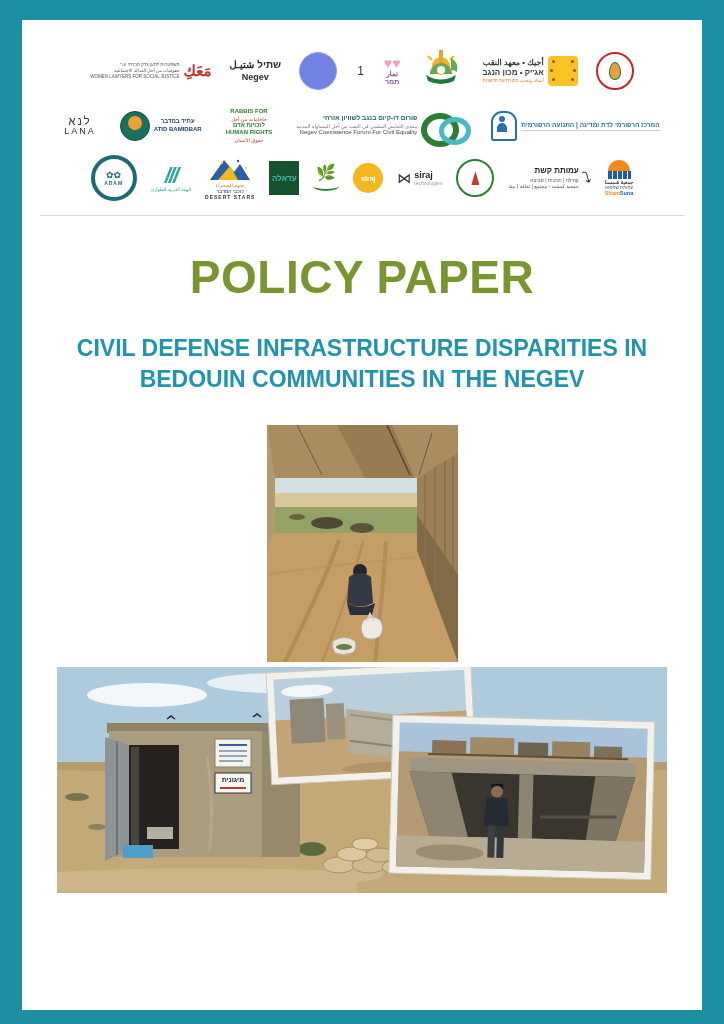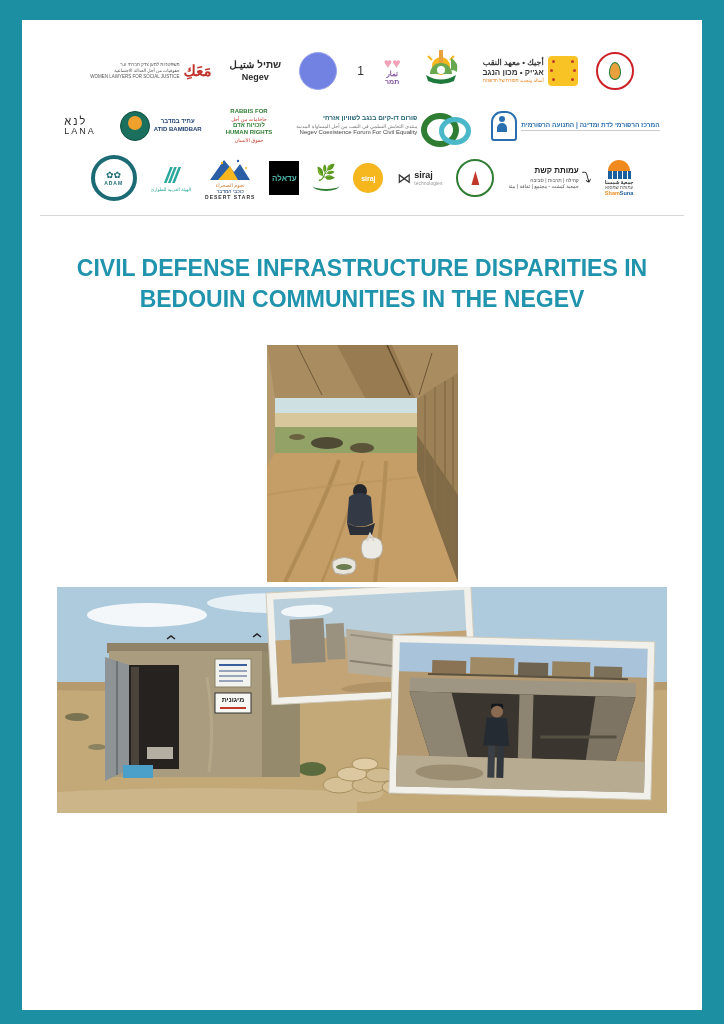--- a/index.html
+++ b/index.html
@@ -23,21 +23,21 @@
   .tamar{display:flex;flex-direction:column;align-items:center;}
   .tamar .hearts{color:#f2a0b5;font-size:14px;line-height:1;}
   .tamar .ttext{color:#7d4f9e;font-weight:bold;font-size:7px;line-height:1.15;text-align:center;}
   .ajeec-text{text-align:right;}
   .ajeec-l1{font-size:8px;font-weight:bold;color:#3a3a3a;line-height:1.2;}
   .ajeec-l3{font-size:4.5px;color:#e8821e;line-height:1.3;}
   .ajeec-box{width:30px;height:30px;border-radius:4px;background:#f7c325;position:relative;}
   .ajeec-box .dot{position:absolute;width:3px;height:3px;border-radius:50%;background:#c23a2a;}
   .red-wreath{width:34px;height:34px;border-radius:50%;border:2.5px solid #cc2127;background:#fff;display:flex;align-items:center;justify-content:center;}
   .red-wreath .flame{width:10px;height:16px;background:#e8a13c;border-radius:50% 50% 50% 50%/60% 60% 40% 40%;border:1px solid #1d7a3c;}
-  .lana{display:flex;flex-direction:column;align-items:flex-start;line-height:1.1;}
+  .lana{display:flex;flex-direction:column;align-items:center;line-height:1.1;}
   .lana .glyph{font-size:11px;color:#2b2b2b;letter-spacing:2px;}
   .lana .name{font-size:9px;letter-spacing:2px;color:#2b2b2b;}
   .atid{display:flex;align-items:center;gap:4px;}
   .atid-circle{width:28px;height:28px;border-radius:50%;background:#1b6f5d;position:relative;overflow:hidden;border:1px solid #0f4f42;}
   .atid-sun{position:absolute;top:4px;left:7px;width:14px;height:14px;border-radius:50%;background:#f0a02c;}
   .atid-text{font-size:6px;font-weight:bold;color:#1d3e6e;text-align:center;line-height:1.3;}
   .rabbis{text-align:center;line-height:1.25;}
   .rabbis .g{color:#2e7d32;font-weight:bold;font-size:6px;}
   .rabbis .r{color:#c0392b;font-size:5px;}
   .ncf-text{text-align:right;line-height:1.3;}
@@ -54,21 +54,21 @@
   .adam-circle{width:38px;height:38px;border-radius:50%;border:4px solid #1c6b74;background:#fff;display:flex;flex-direction:column;align-items:center;justify-content:center;}
   .adam-circle .wings{color:#1c6b74;font-size:9px;line-height:1;}
   .adam-circle .nm{font-size:5px;letter-spacing:1px;color:#1c6b74;font-weight:bold;}
   .slashes{display:flex;flex-direction:column;align-items:center;}
   .slashes .marks{color:#2aa79b;font-size:22px;font-weight:bold;font-style:italic;letter-spacing:-2px;line-height:1;}
   .slashes .cap{font-size:4.5px;color:#2aa79b;}
   .dstars{display:flex;flex-direction:column;align-items:center;line-height:1.2;}
   .dstars .cap1{font-size:5px;color:#d07828;}
   .dstars .cap2{font-size:5px;color:#1d3e6e;}
   .dstars .cap3{font-size:5px;color:#333;font-weight:bold;letter-spacing:1px;}
-  .adalah{width:30px;height:34px;background:#000000;display:flex;align-items:center;justify-content:center;}
+  .adalah{width:30px;height:34px;background:#14532d;display:flex;align-items:center;justify-content:center;}
   .adalah span{color:#4db6ac;font-weight:bold;font-size:8px;}
   .gtree{display:flex;flex-direction:column;align-items:center;}
   .gtree .leaf{color:#2e7d32;font-size:16px;line-height:1;}
   .gtree .arc{width:26px;height:8px;border-bottom:2px solid #2e7d32;border-radius:50%;}
   .siraj-circle{width:30px;height:30px;border-radius:50%;background:#f5b61e;display:flex;align-items:center;justify-content:center;}
   .siraj-circle span{color:#fff;font-weight:bold;font-size:7px;}
   .sirajtech{display:flex;align-items:center;gap:3px;}
   .sirajtech .hour{color:#333;font-size:14px;line-height:1;}
   .sirajtech .n1{font-weight:bold;font-size:9px;color:#222;line-height:1;}
   .sirajtech .n2{font-size:5px;color:#999;line-height:1.2;}
@@ -263,20 +263,21 @@
           <div class="cap1">جمعية شمسنا</div>
           <div class="cap2">עמותת שמסנא</div>
           <div class="cap3"><span class="o">Sham</span><span class="b">Suna</span></div>
         </div>
       </div>
 
       <div class="divider"></div>
     </div>
 
     <div class="title-block">
+      <div class="main-title">POLICY PAPER</div>
       <div class="subtitle">CIVIL DEFENSE INFRASTRUCTURE DISPARITIES IN BEDOUIN COMMUNITIES IN THE NEGEV</div>
     </div>
 
     <svg class="photo-tunnel" viewBox="0 0 191 237" role="img" aria-label="Person kneeling on sandy ground inside a concrete underpass used as a shelter, plastic bags beside them, desert landscape visible through the opening">
 
       <rect x="0" y="108" width="191" height="129" fill="#c49e66"></rect>
       <path d="M18,237 C38,195 58,155 72,115" stroke="#a8834f" fill="none" stroke-width="4" opacity="0.7"></path>
       <path d="M55,237 C70,200 85,160 96,116" stroke="#b08a54" fill="none" stroke-width="2.5" opacity="0.8"></path>
       <path d="M108,237 C112,198 117,158 119,116" stroke="#a8834f" fill="none" stroke-width="4" opacity="0.6"></path>
       <path d="M0,150 C40,142 90,138 150,132" stroke="#b9935c" fill="none" stroke-width="2" opacity="0.6"></path>

